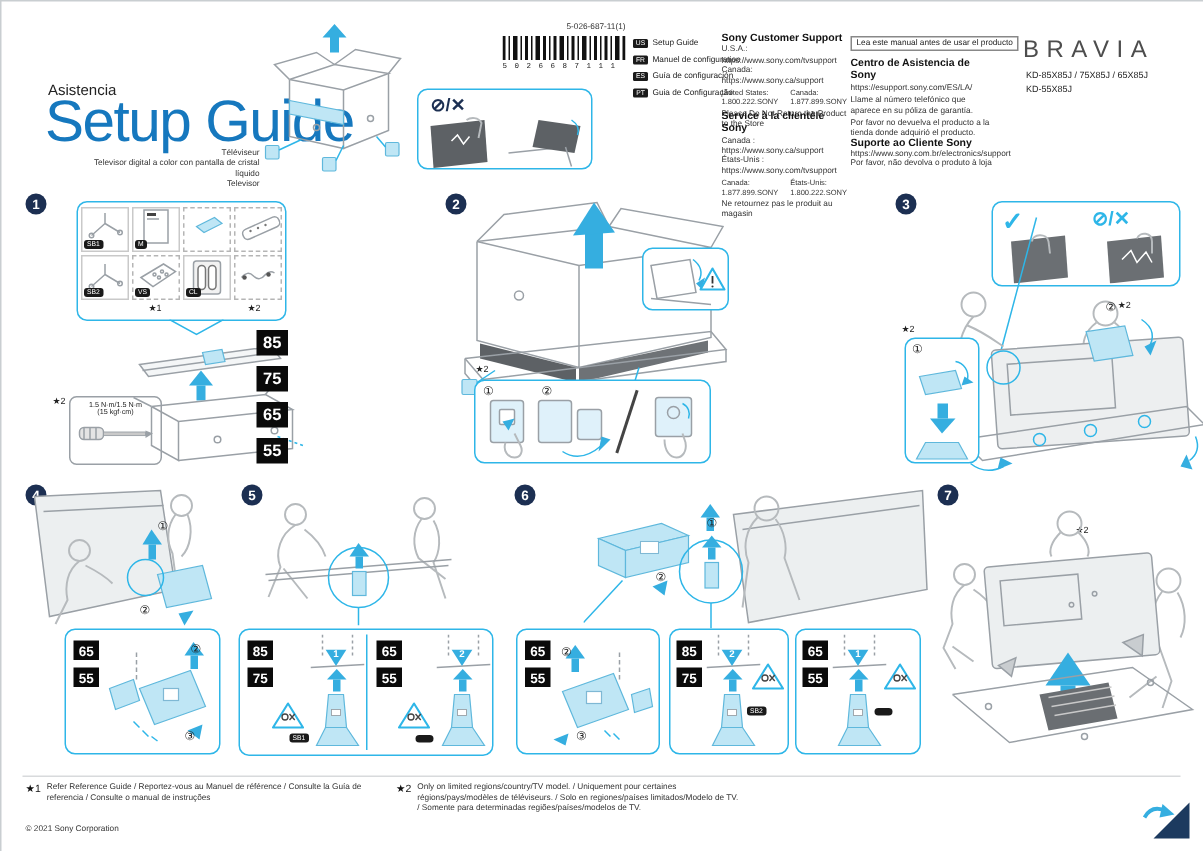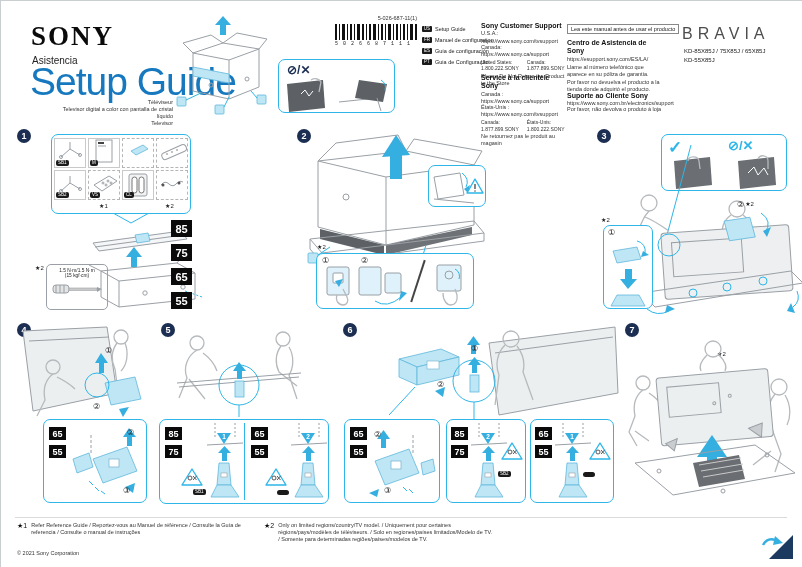--- a/index.html
+++ b/index.html
@@ -34,21 +34,20 @@
   .person{stroke:#b6babd;stroke-width:1.3;fill:none;}
   .blue{fill:#35aee0;}
   .lblue{fill:#bfe6f5;stroke:#5fb8dc;stroke-width:0.8;}
   .cyanln{stroke:#2eb6e8;stroke-width:1;fill:none;}
 </style>
 </head>
 <body>
 
 <div id="page">
 
-  <div class="abs" style="left:30px;top:20px;font-family:'Liberation Serif',serif;font-weight:bold;font-size:27px;letter-spacing:2px;color:#0a0a0a;">SONY</div>
   <div class="abs" style="left:31px;top:54px;font-size:10px;color:#222;">Asistencia</div>
   <div class="abs" style="left:29px;top:59px;font-size:39px;color:#1678be;letter-spacing:-1px;">Setup Guide</div>
   <div class="abs" style="left:55px;top:98px;width:117px;text-align:right;">
     <div class="fine" style="font-size:5.5px;">Téléviseur</div>
     <div class="fine" style="font-size:5.5px;">Televisor digital a color con pantalla de cristal líquido</div>
     <div class="fine" style="font-size:5.5px;">Televisor</div>
   </div>
 
   <svg class="abs" style="left:170px;top:12px;" width="105" height="102" viewBox="0 0 105 102">
     <polyline class="ln" points="22,40 52,30 88,36 58,47 22,40"></polyline>

